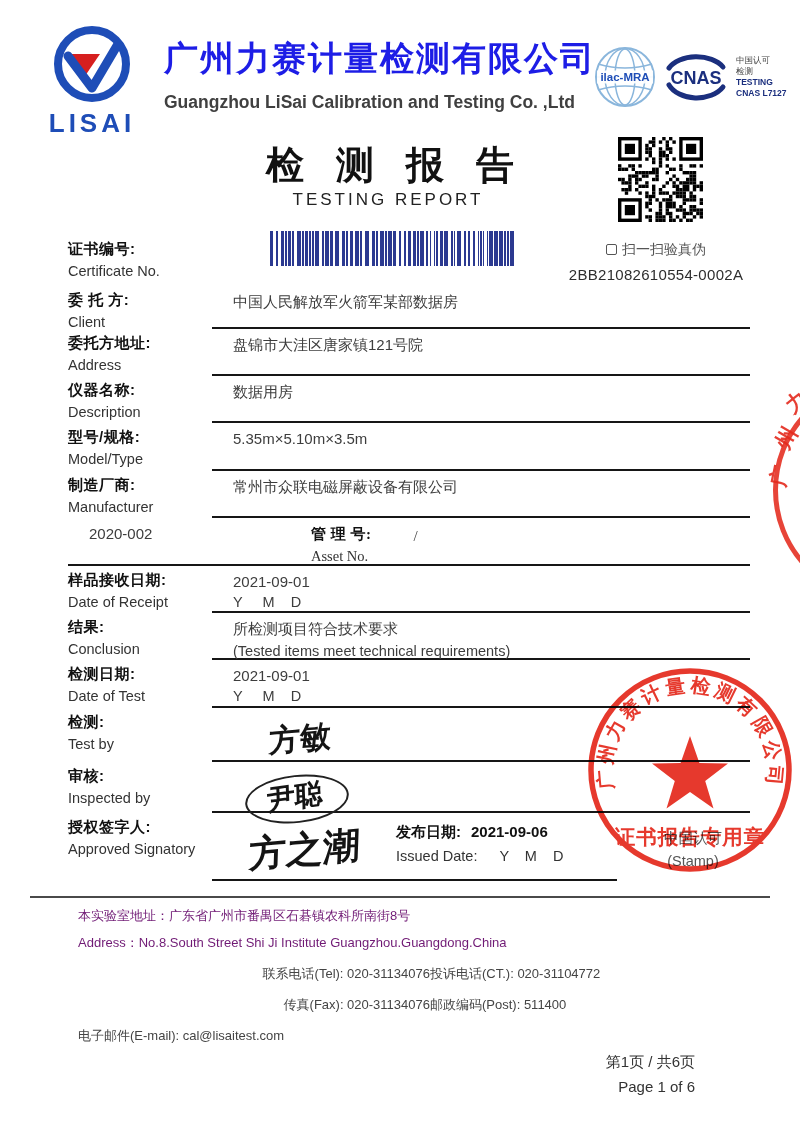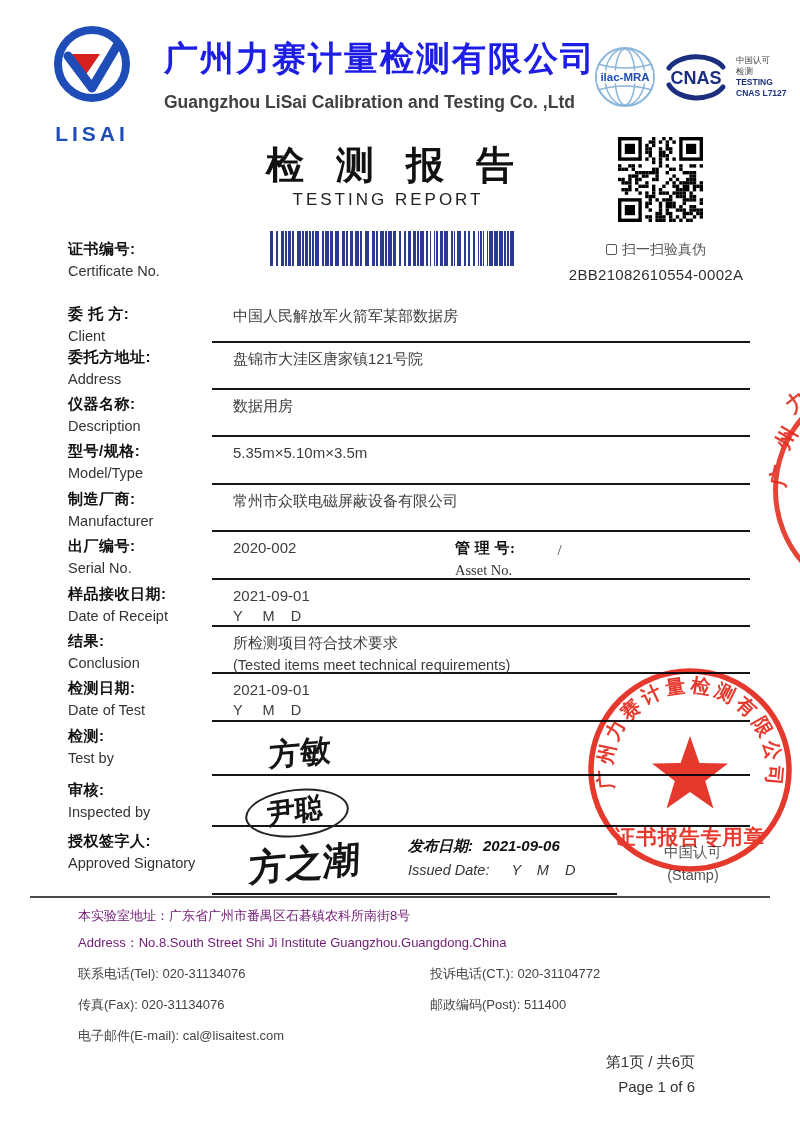--- a/index.html
+++ b/index.html
@@ -5,21 +5,21 @@
   * { margin:0; padding:0; box-sizing:border-box; }
   html,body { background:#888; }
   .page {
     position:relative; width:800px; height:1131px; margin:0 auto;
     background:#ffffff; overflow:hidden;
     font-family:"Liberation Sans","DejaVu Sans",sans-serif;
     color:#1a1a1a;
   }
   
   .logo-wrap { position:absolute; left:38px; top:24px; width:108px; text-align:center; }
-  .logo-text { margin-top:16px; font-size:21px; font-weight:700; letter-spacing:4px; color:#1e4db7; }
+  .logo-text { margin-top:2px; font-size:26px; font-weight:700; letter-spacing:4px; color:#1e4db7; }
   .company { position:absolute; left:164px; top:36px; }
   .company-cn { font-size:34px; font-weight:700; letter-spacing:2px; color:#1d1de6; }
   .company-en { margin-top:10px; font-size:17.5px; font-weight:700; color:#404040; }
   .accred { position:absolute; left:594px; top:46px; display:flex; align-items:center; gap:6px; }
   .accred-lines { font-size:8.5px; line-height:11px; color:#444; }
   .accred-lines .b { color:#1b2f7e; font-weight:700; }
   
   .title-cn { position:absolute; left:0; top:140px; width:780px; text-align:center;
               font-size:38px; font-weight:700; letter-spacing:32px; text-indent:32px; color:#111; }
   .title-en { position:absolute; left:0; top:190px; width:776px; text-align:center;
@@ -27,60 +27,60 @@
   .qr { position:absolute; left:618px; top:137px; }
   
   .certlabel { position:absolute; left:68px; top:240px; }
   .barcode { position:absolute; left:270px; top:231px; }
   .verify { position:absolute; left:568px; top:241px; width:176px; text-align:center; }
   .verify-hint { font-size:14px; color:#555; }
   .scan-icon { display:inline-block; width:11px; height:11px; border:1.6px solid #555; border-radius:2px;
                vertical-align:-1px; margin-right:5px; }
   .verify-no { margin-top:7px; font-size:15px; color:#2e2e2e; letter-spacing:.3px; }
   
-  .rows { position:absolute; left:68px; top:300px; width:682px; }
+  .rows { position:absolute; left:68px; top:286px; width:682px; }
   .row { display:flex; position:relative; }
   .lbl { width:144px; flex:none; padding-top:5px; }
   .lcn { font-size:15px; font-weight:700; color:#111; letter-spacing:.5px; }
   .len { font-size:14.5px; color:#333; margin-top:4px; }
   .val { flex:1; border-bottom:2px solid #161616; padding:7px 0 16px 21px; display:flex; align-items:flex-start; }
   .v1 { font-size:15px; color:#3d3d3d; }
   .v2 { font-size:14.5px; color:#3d3d3d; margin-top:4px; white-space:pre; }
   .vcol { display:flex; flex-direction:column; }
   .asset { display:flex; margin-left:96px;font-family:Liberation Serif, serif; }
   .asset-val { font-size:15px; color:#3d3d3d; margin-left:42px; padding-top:3px; }
   .v1w { width:126px; flex:none; }
   
   .sig { display:inline-block; font-weight:700; color:#141414; transform:rotate(-5deg) skewX(-7deg); }
   .sig-1 { font-size:31px; margin:3px 0 0 36px; }
   .sig-oval { display:inline-block; border:2px solid #222; border-radius:50%;
               padding:1px 24px 5px 20px; transform:rotate(-6deg); margin:6px 0 0 12px; }
   .sig-2 { font-size:28px; transform:rotate(-2deg) skewX(-6deg); }
   .sig-3 { font-size:37px; margin:5px 0 0 16px; }
   .val.short { margin-right:133px; }
-  .issued { margin-left:48px; padding-top:3px;font-style:italic; }
+  .issued { margin-left:36px; padding-top:3px; }
   .issued-l1 { font-size:15px; font-weight:700; color:#111; }
   .issued-l1 .dt { margin-left:10px; }
   .issued-l2 { font-size:14.5px; color:#333; margin-top:6px; }
   .issued-l2 .ymd { margin-left:22px; letter-spacing:6px; }
   .stamp-hint { position:absolute; left:545px; top:16px; width:160px; text-align:center; color:#555; }
   .stamp-hint .h1 { font-size:14.5px; }
   .stamp-hint .h2 { font-size:14.5px; margin-top:5px; }
   
   .stamp-main { position:absolute; left:584px; top:664px; opacity:.93; mix-blend-mode:multiply; z-index:6; }
   .stamp-edge-circle { position:absolute; left:773px; top:377px; width:226px; height:226px;
                        border:5px solid #e42a1d; border-radius:50%; opacity:.88; z-index:6; }
   .edge-ch { position:absolute; font-size:21px; font-weight:700; color:#e42a1d; opacity:.9; z-index:6; }
   
   .footer { position:absolute; left:30px; top:896px; width:740px; }
   .footer-sep { height:2px; background:#4a4a4a; }
   .faddr { padding-left:48px; font-size:13px; color:#701a75; margin-top:9px; }
   .fgrid { padding-left:48px; margin-top:6px; }
   .frow { display:flex; margin-top:13px; font-size:13px; color:#444; }
-  .frow .fl { width:352px; flex:none; }
+  .frow .fl { width:352px; flex:none;text-align:right; }
   .pagenum { position:absolute; left:553px; top:1053px; width:142px; text-align:right;
              font-size:15px; color:#333; }
   .pagenum .p2 { margin-top:6px; }
 </style>
 </head>
 <body>
 
 <div class="page">
 
   <div class="logo-wrap">
@@ -456,24 +456,20 @@
       <div class="lbl">
         <div class="lcn">制造厂商:</div>
         <div class="len">Manufacturer</div>
       </div>
       <div class="val">
           <div class="v1">常州市众联电磁屏蔽设备有限公司</div>
         </div>
     </div>
 
     <div class="row" style="height:48px">
-      <div class="lbl">
-        <div class="lcn">出厂编号:</div>
-        <div class="len">Serial No.</div>
-      </div>
       <div class="val">
         <div class="v1 v1w">2020-002</div>
         <div class="asset">
           <div>
             <div class="lcn">管 理 号:</div>
             <div class="len">Asset No.</div>
           </div>
           <div class="asset-val">/</div>
         </div>
       </div>

